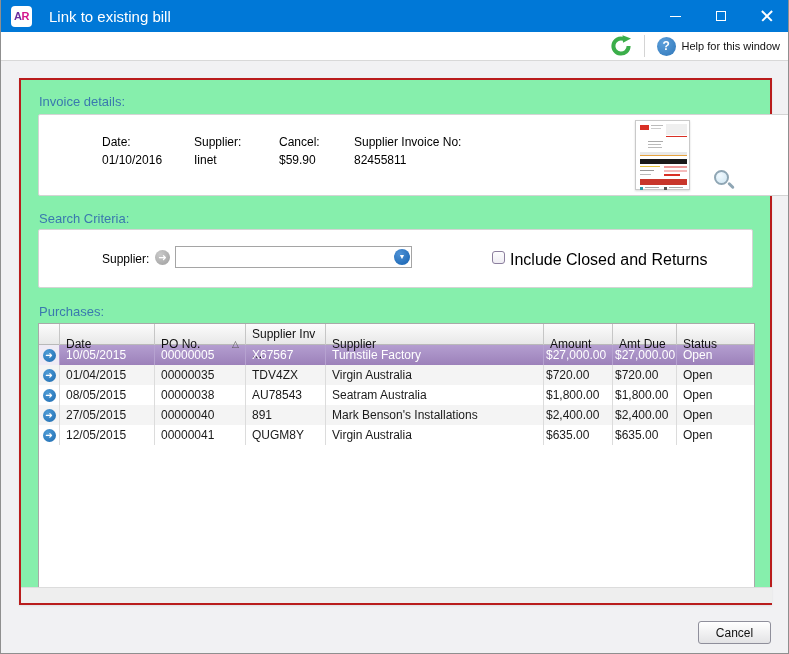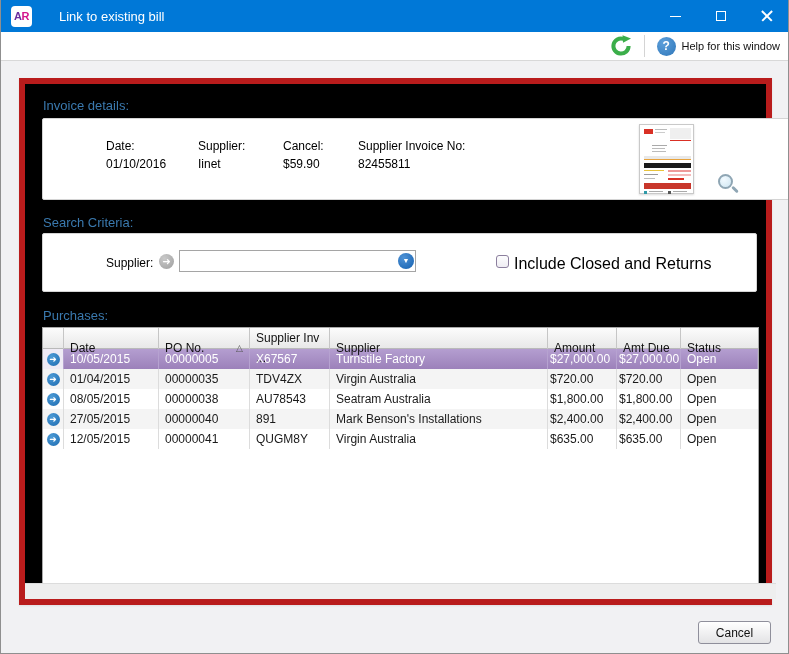--- a/index.html
+++ b/index.html
@@ -13,21 +13,21 @@
     position:absolute; left:0; top:0; width:789px; height:32px;
     background:#0078D7; display:flex; align-items:center; color:#fff;
   }
   .app-icon {
     width:21px; height:21px; margin-left:10px; background:#fff; border-radius:4px;
     display:flex; align-items:center; justify-content:center;
     font-weight:bold; font-size:11px; letter-spacing:-0.5px;
   }
   .app-icon .a { color:#6B2E9E; }
   .app-icon .r { color:#D4148C; }
-  .title-text { margin-left:27px; font-size:13px; }
+  .title-text { margin-left:17px; font-size:15px; }
   .win-controls { position:absolute; right:0; top:0; height:32px; display:flex; }
   .win-btn { width:46px; height:32px; display:flex; align-items:center; justify-content:center; cursor:default; }
   .glyph-min { width:11px; height:1px; background:#fff; }
   .glyph-max { width:10px; height:10px; border:1px solid #fff; }
   .glyph-close { position:relative; width:12px; height:12px; }
   .glyph-close::before,.glyph-close::after {
     content:""; position:absolute; left:-1px; top:5px; width:14px; height:1.5px; background:#fff;
   }
   .glyph-close::before { transform:rotate(45deg); }
   .glyph-close::after  { transform:rotate(-45deg); }
@@ -40,21 +40,21 @@
   .tb-divider { width:1px; height:22px; background:#D4D4D4; margin:0 12px; }
   .help-icon {
     width:19px; height:19px; border-radius:50%; margin-right:6px;
     background:radial-gradient(circle at 35% 30%, #5EA0DB, #2E76B9);
     color:#fff; font-size:12px; font-weight:bold; display:flex; align-items:center; justify-content:center;
   }
   .help-label { font-size:11px; color:#111; }
   
   .panel {
     position:absolute; left:18px; top:78px; width:753px; height:527px;
-    background:#000000; border:6px solid #b91c1c; box-shadow:0 1px 2px rgba(0,0,0,0.08);
+    background:#86efac; border:2px solid #b91c1c; box-shadow:0 1px 2px rgba(0,0,0,0.08);
   }
   .panel-footer {
     position:absolute; left:0; bottom:0; width:751px; height:16px;
     background:#EEEEEE; border-top:1px solid #DCDCDC;
   }
   .sec-heading { position:absolute; font-size:13px; color:#3A79AE; }
   .groupbox { position:absolute; background:#fff; border:1px solid #D4D4D4; border-radius:2px; }
   
   .inv-field { position:absolute; top:20px; font-size:12px; color:#000; }
   .inv-field .lbl { display:block; margin-bottom:4px; }

